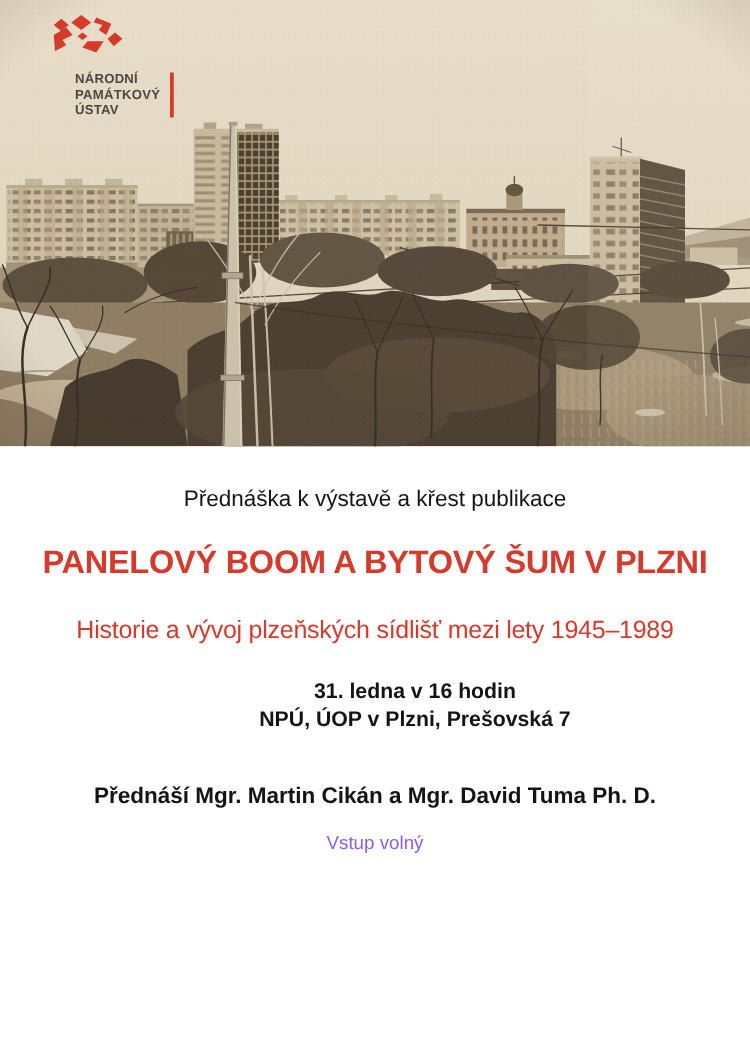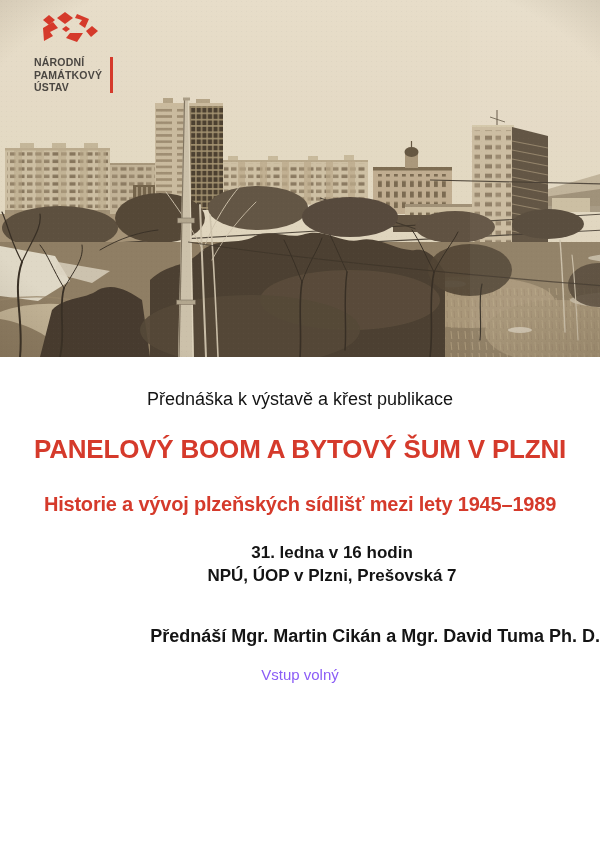--- a/index.html
+++ b/index.html
@@ -8,31 +8,31 @@
     font-family:"Liberation Sans",sans-serif;
   }
   
   .photo{position:absolute;left:0;top:0;width:600px;height:357px;}
   .photo svg{display:block;}
   
   .logo{position:absolute;left:34px;top:11px;width:240px;}
   .logo-mark{width:64px;height:36px;margin-left:2px;}
   .logo-text{display:flex;margin-top:5px;align-items:stretch;}
   .logo-col{font-size:10.5px;font-weight:bold;line-height:12.5px;color:var(--logo-gray,#4b4742);
-    letter-spacing:.2px;white-space:nowrap;}
+    letter-spacing:.2px;white-space:nowrap;margin-left:26px;}
   .logo-col.c1{width:74px;}
   .logo-divider{width:2.5px;background:var(--accent,#d53a2b);margin:1px 8px 1px 2px;}
   
   .tline{position:absolute;left:0;width:600px;text-align:center;white-space:nowrap;}
   .kicker{top:389px;font-size:18px;font-weight:normal;color:var(--ink,#141414);}
   .title{top:434px;font-size:26px;font-weight:bold;color:var(--accent,#d53a2b);letter-spacing:-.2px;}
-  .subtitle{top:493px;font-size:20px;font-weight:bold;color:var(--accent,#d53a2b);letter-spacing:-.2px;}
+  .subtitle{top:493px;font-size:20px;font-weight:normal;color:var(--accent,#d53a2b);letter-spacing:-.2px;}
   .details{position:absolute;top:541px;left:0;width:600px;text-align:center;
     font-size:17px;font-weight:bold;color:var(--ink,#141414);line-height:23px;padding-left:32px;}
-  .speakers{top:626px;font-size:18px;font-weight:bold;color:var(--ink,#141414);text-align:right;}
+  .speakers{top:626px;font-size:18px;font-weight:bold;color:var(--ink,#141414);}
   .admission{top:666px;font-size:15px;font-weight:normal;color:#8b5cf6;}
 </style>
 </head>
 <body>
 
 <div class="poster">
 
   <div class="photo">
     <svg width="600" height="357" viewBox="0 0 600 357" xmlns="http://www.w3.org/2000/svg">
       <defs>

